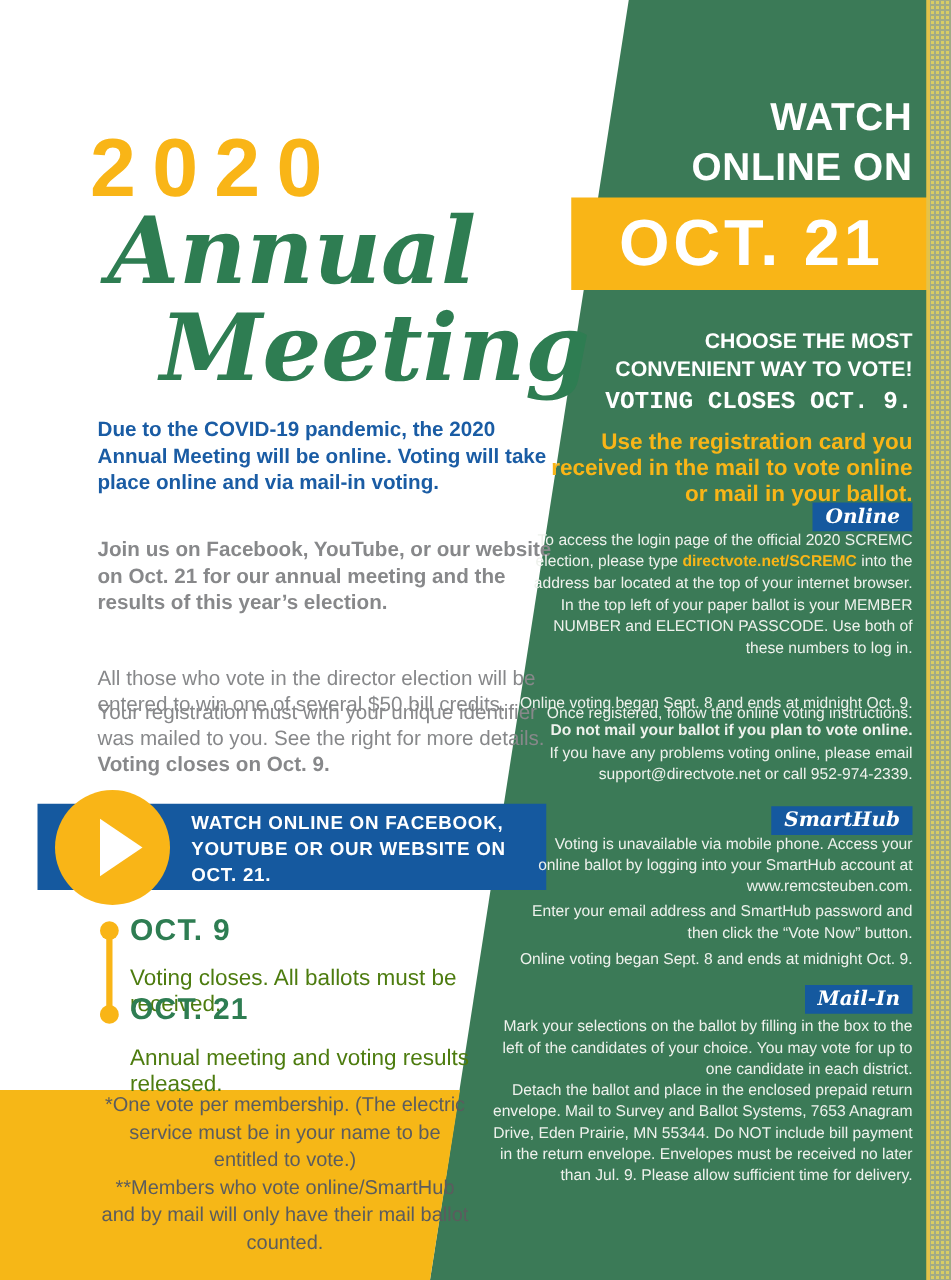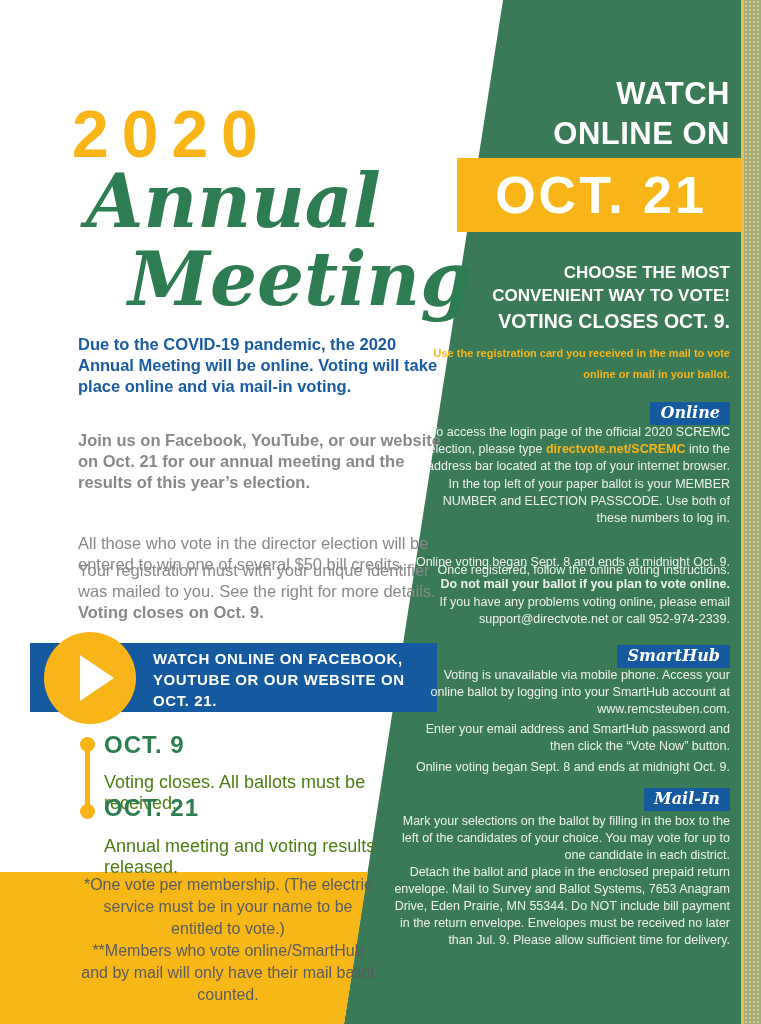--- a/index.html
+++ b/index.html
@@ -48,22 +48,22 @@
 
   
   .r{text-align:right;color:#eef1ec;}
   .watch{left:420px;top:74px;width:310px;font-size:31px;line-height:40px;font-weight:800;
          color:#fff;white-space:pre-line;letter-spacing:.5px;}
   .date-banner{left:457px;top:158px;width:288px;height:74px;background:#f9b517;z-index:2;
                display:flex;align-items:center;justify-content:center;}
   .date-banner span{color:#fff;font-size:52px;font-weight:800;letter-spacing:3px;}
   .choose{left:420px;top:262px;width:310px;font-size:17px;line-height:22.5px;font-weight:700;
           color:#fff;white-space:pre-line;}
-  .closes{left:420px;top:310px;width:310px;font-size:19.5px;font-weight:800;color:#fff;}
-  .regnote{left:430px;top:343px;width:300px;font-size:11px;line-height:21px;font-weight:700;color:#f9b517;}
+  .closes{left:420px;top:310px;width:310px;font-size:19.5px;font-weight:800;color:#fff;font-family:Liberation Mono, monospace;}
+  .regnote{left:430px;top:343px;width:300px;font-size:18px;line-height:21px;font-weight:700;color:#f9b517;}
 
   .badge{background:#15599f;color:#fff;display:inline-block;padding:1px 10px 3px 10px;
          font-family:"DejaVu Serif",serif;font-style:italic;font-weight:700;font-size:16px;text-align:right;}
   .badge-row{width:310px;left:420px;}
   .b-online{top:402px;} .b-smarthub{top:645px;} .b-mailin{top:788px;}
 
   .gp{font-size:12.5px;line-height:17px;}
   .p-on1{left:420px;top:424px;width:310px;}
   .p-on2{left:420px;top:476px;width:310px;}
   .p-on3{left:420px;top:562px;width:310px;}

